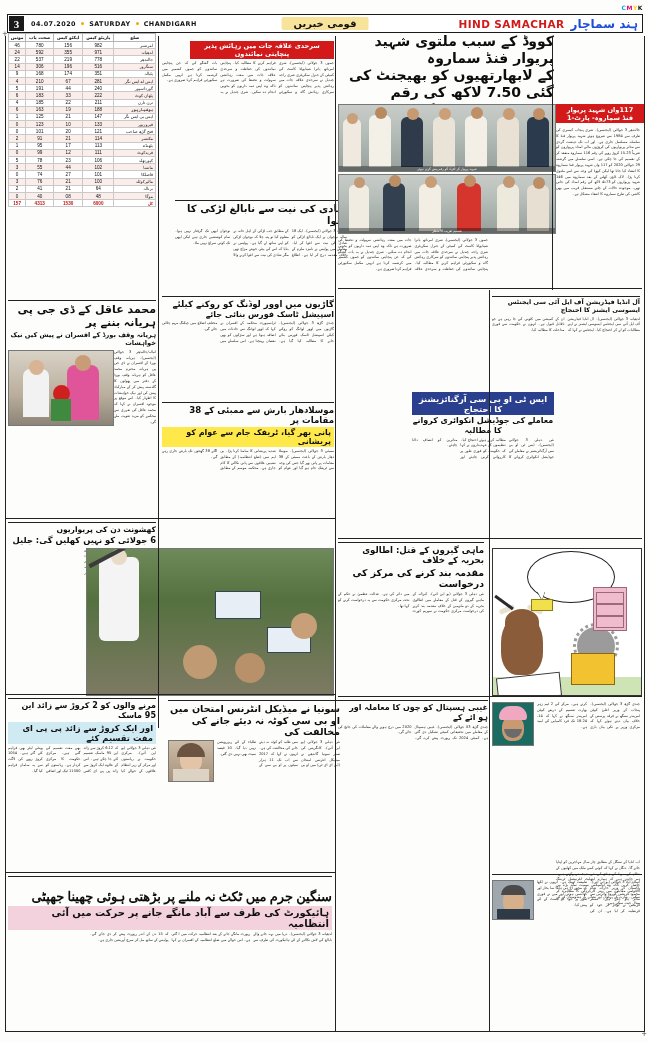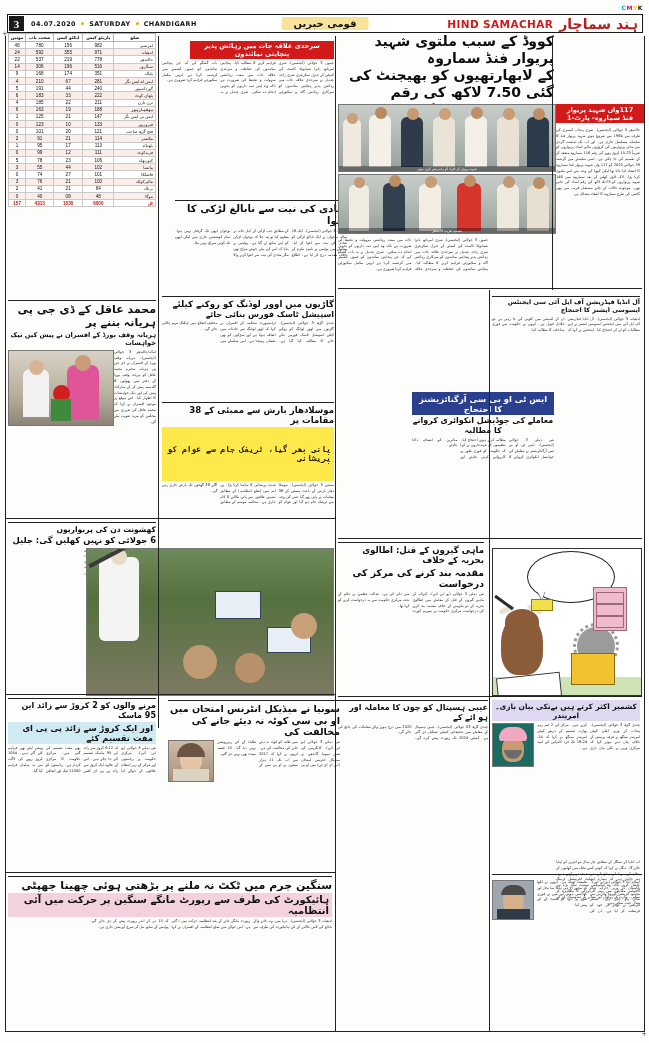--- a/index.html
+++ b/index.html
@@ -35,21 +35,21 @@
   .dateline{display:flex;align-items:center;gap:5px;margin-left:7px;}
   .dateline .txt{font-size:6.4px;font-weight:bold;letter-spacing:.45px;color:#111;}
   .dot{width:3.2px;height:3.2px;border-radius:50%;background:#f5a800;display:inline-block;}
   .qaumi{
     position:absolute;left:50%;transform:translateX(-50%);
     background:#f7e39a;padding:1px 12px;border-radius:2px;
     font-size:10px;font-weight:bold;color:#111;direction:rtl;
   }
   .brand{margin-left:auto;display:flex;align-items:center;gap:6px;padding-right:4px;}
   .brand-en{font-size:10.5px;font-weight:bold;color:#d21a1a;letter-spacing:.4px;}
-  .brand-ur{font-size:14px;font-weight:bold;color:#b91c1c;direction:rtl;}
+  .brand-ur{font-size:12px;font-weight:bold;color:#1d4ed8;direction:rtl;}
 
   
   .ur{direction:rtl;text-align:right;font-family:"DejaVu Sans","Liberation Sans",sans-serif;}
   .hl{font-weight:bold;color:#0d0d0d;line-height:1.22;}
   .rule{position:absolute;background:#222;}
   .vrule{width:1px;}
   .hrule{height:1px;}
 
   
   .body{
@@ -94,21 +94,21 @@
   }
   table.ctab td.name{text-align:right;direction:rtl;font-size:4.2px;padding-right:2px;}
   table.ctab tr:nth-child(even) td{background:#fbeeea;}
   table.ctab tr.total td{color:#c01515;font-weight:bold;background:#fff;border-top:1px solid #888;}
 
   
   .hdl-red-bar{
     background:#d21a1a;color:#fff;font-weight:bold;direction:rtl;text-align:center;
     padding:1px 3px;font-size:7.4px;
   }
-  .hdl-yellow{background:#ffe94a;color:#111;font-weight:bold;direction:rtl;padding:18px 3px;font-family:Liberation Mono, monospace;}
+  .hdl-yellow{background:#ffe94a;color:#111;font-weight:bold;direction:rtl;padding:1px 3px;}
   .hdl-blue{background:#2b3f8f;color:#fff;font-weight:bold;direction:rtl;text-align:center;padding:1.5px 3px;}
   .hdl-lav{background:#ded8f0;color:#111;font-weight:bold;direction:rtl;text-align:center;padding:1.5px 3px;}
   .hdl-cyan{background:#cfeaf2;color:#111;font-weight:bold;direction:rtl;padding:1px 3px;}
   .hdl-pink{background:#f3d2dd;color:#111;font-weight:bold;direction:rtl;padding:1px 3px;}
 
   .photo{background:#9aa3ab;position:relative;overflow:hidden;border:.5px solid #777;}
   .photo .cap{
     position:absolute;left:0;right:0;bottom:0;font-size:3.2px;color:#fff;
     background:rgba(0,0,0,.35);direction:rtl;text-align:center;padding:.5px;
   }
@@ -400,22 +400,22 @@
     <div style="position:absolute;left:204px;top:64px;width:26px;height:26px;border-radius:50%;background:#c7a079;"></div>
   </div>
 
   <div style="position:absolute;left:8px;top:698px;width:148px;">
     <div class="hl ur" style="font-size:8px;border-top:1px solid #222;padding-top:2px;">مرنے والوں کو 2 کروڑ سے زائد این 95 ماسک</div>
     <div class="hdl-cyan" style="font-size:8.4px;margin-top:1px;">اور ایک کروڑ سے زائد پی پی ای مفت تقسیم کئے</div>
     <div class="body c4" style="height:152px;margin-top:2px;">نئی دہلی 3 جولائی (یو این آئی)۔ مرکزی حکومت نے ریاستوں اور مرکز کے زیر انتظام علاقوں کے حوالے کیا کہ 6.12 کروڑ سے زائد این 95 ماسک تقسیم کئے جا چکے ہیں۔ اس کے علاوہ ایک کروڑ سے زائد پی پی ای کٹس بھی مفت تقسیم کی گئی ہیں۔ مرکزی حکومت کا مرکزی کردار ہے۔ ریاستوں کو 11500 ٹیک اور اضافی وینٹی لیٹر بھی فراہم کئے گئے ہیں۔ 1054 کروڑ روپے کی لاگت سے یہ سامان فراہم کیا گیا۔</div>
   </div>
 
   <div style="position:absolute;left:8px;top:876px;width:324px;">
-    <div class="hl ur" style="font-size:11px;border-top:1px solid #222;padding-top:2px;">سنگین جرم میں ٹکٹ نہ ملنے پر بڑھتی ہوئی چھینا جھپٹی</div>
-    <div class="hdl-pink" style="font-size:10px;margin-top:1px;">ہائیکورٹ کی طرف سے رپورٹ مانگے سنگین پر حرکت میں آئی انتظامیہ</div>
+    <div class="hl ur" style="font-size:13px;border-top:1px solid #222;padding-top:12px;font-family:Liberation Serif, serif;">سنگین جرم میں ٹکٹ نہ ملنے پر بڑھتی ہوئی چھینا جھپٹی</div>
+    <div class="hdl-pink" style="font-size:10px;margin-top:1px;">ہائیکورٹ کی طرف سے آباد مانگے جانے پر حرکت میں آئی انتظامیہ</div>
     <div class="body c4" style="height:140px;margin-top:2px;">لدھیانہ 3 جولائی (ایجنسی)۔ دریا میں بہہ جانے والے نابالغ کی لاش نکالنے کے لئے ہائیکورٹ کی طرف سے رپورٹ مانگے جانے کے بعد انتظامیہ حرکت میں آ گئی ہے۔ اس حوالے میں ضلع انتظامیہ کے افسران نے کہا کہ 15 دن کے اندر رپورٹ پیش کر دی جائے گی۔ پولیس کے ساتھ مل کر سرچ آپریشن جاری ہے۔</div>
   </div>
 
   <div style="position:absolute;left:168px;top:700px;width:172px;">
     <div class="hl ur" style="font-size:9.6px;border-top:1px solid #222;padding-top:2px;">سونیا نے میڈیکل انٹرنس امتحان میں</div>
     <div class="hl ur" style="font-size:9.6px;">او بی سی کوٹہ نہ دیئے جانے کی مخالفت کی</div>
     <div class="photo ph-portrait" style="width:44px;height:40px;float:left;margin:2px 3px 1px 0;">
       <div style="position:absolute;left:11px;top:5px;width:22px;height:26px;border-radius:50% 50% 42% 42%;background:#e3c4a6;"></div>
       <div style="position:absolute;left:8px;top:2px;width:28px;height:14px;border-radius:14px 14px 0 0;background:#6b5442;"></div>
       <div style="position:absolute;left:4px;top:28px;width:36px;height:14px;background:#dcd3c4;"></div>
@@ -518,21 +518,20 @@
     </div>
     <div style="position:absolute;left:4px;top:126px;width:58px;height:18px;background:#fff;border:.8px solid #333;transform:rotate(-6deg);font-size:3px;direction:rtl;text-align:center;padding:2px;color:#222;line-height:1.25;"></div>
   </div>
 
   <div style="position:absolute;left:338px;top:700px;width:150px;">
     <div class="hl ur" style="font-size:8px;border-top:1px solid #222;padding-top:2px;">غیبی ہسپتال کو چوں کا معاملہ اور ہو ائے کے</div>
     <div class="body c2" style="height:150px;margin-top:2px;">چندی گڑھ 03 جولائی (ایجنسی)۔ غیبی ہسپتال کے معاملے میں تحقیقاتی کمیٹی تشکیل دی گئی ہے۔ کمیٹی 2024 تک رپورٹ پیش کرے گی۔ 2020 میں درج ہونے والے معاملات کی جانچ کی جائے گی۔</div>
   </div>
 
   <div style="position:absolute;left:492px;top:700px;width:148px;">
-    <div class="hdl-lav" style="font-size:7.4px;">کشمیر اکثر کرتے ہیں بےتکی بیان بازی۔ امریندر</div>
     <div class="photo" style="width:40px;height:42px;float:left;margin:2px 3px 1px 0;background:#1b6b63;">
       <div style="position:absolute;left:9px;top:12px;width:22px;height:26px;border-radius:48% 48% 40% 40%;background:#c99a72;"></div>
       <div style="position:absolute;left:6px;top:3px;width:28px;height:14px;border-radius:14px 14px 4px 4px;background:#f0a8c0;"></div>
       <div style="position:absolute;left:11px;top:26px;width:18px;height:9px;background:#6b6b6b;border-radius:0 0 9px 9px;"></div>
     </div>
     <div class="body c2" style="height:148px;margin-top:2px;">چندی گڑھ 3 جولائی (ایجنسی)۔ پنجاب کے وزیر اعلیٰ کیپٹن امریندر سنگھ نے فرقہ پرستی کے خلاف بیان دیتے ہوئے کہا کہ مرکزی وزیر بے تکی بیان بازی کرتے ہیں۔ مرکز کی 2 ٹیم زہر بھارت تقسیم کے ذریعے کیپٹن امریندر سنگھ نے کہا کہ 14، 18.24 تک فرد کامیابی کی امید ہے۔</div>
   </div>
 
   <div style="position:absolute;left:556px;top:296px;width:0;height:0;"></div>
 

